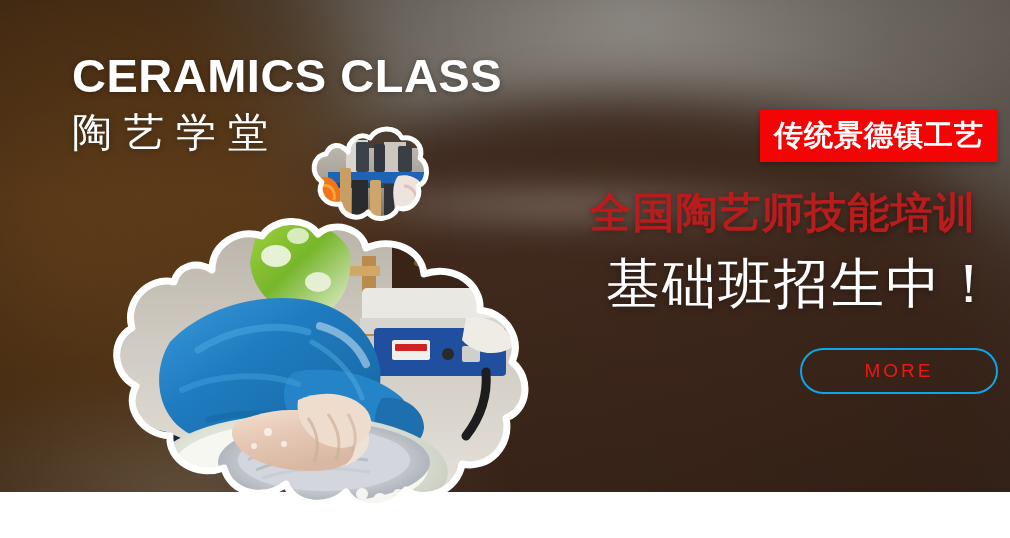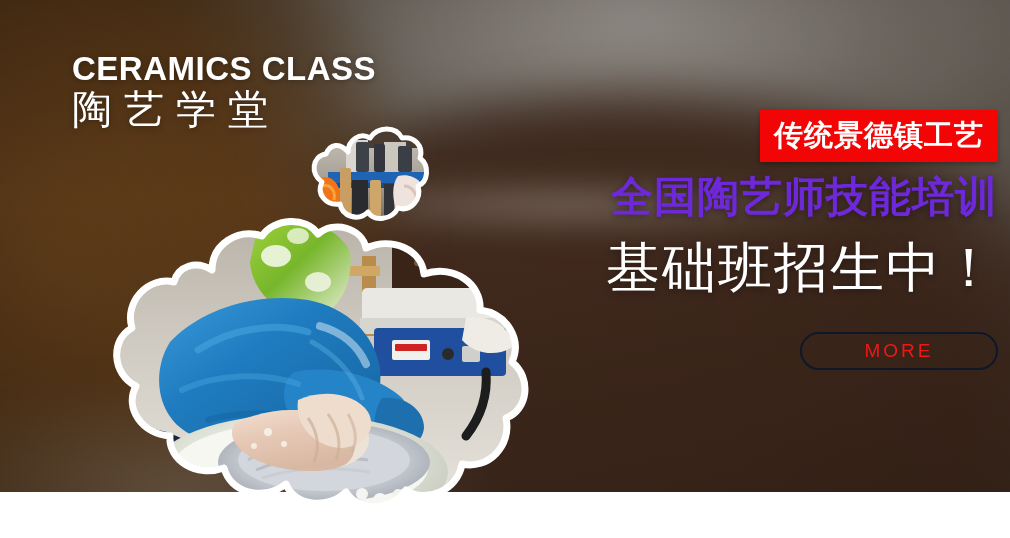--- a/index.html
+++ b/index.html
@@ -76,29 +76,30 @@
   }
 
   
   .headline {
     position: absolute;
     left: 72px;
     top: 52px;
     z-index: 20;
   }
   .title-en {
-    font-size: 33px;
+    font-size: 47px;
     font-weight: bold;
     color: #ffffff;
     letter-spacing: 0.5px;
     line-height: 1.04;
     white-space: nowrap;
     text-shadow: 0 1px 6px rgba(0,0,0,0.32);
   }
   .title-cn {
+    margin-top: 8px;
     font-size: 40px;
     font-weight: 400;
     color: #ffffff;
     letter-spacing: 12px;
     line-height: 1.18;
     white-space: nowrap;
     text-shadow: 0 1px 6px rgba(0,0,0,0.32);
   }
 
   
@@ -116,48 +117,49 @@
     color: #ffffff;
     font-size: 29px;
     font-weight: bold;
     letter-spacing: 1px;
     line-height: 1;
     padding: 11px 14px 12px 14px;
     white-space: nowrap;
     box-shadow: 0 2px 5px rgba(0,0,0,0.30);
   }
   .head-1 {
-    margin-top: 12px;
+    margin-top: 28px;
     font-size: 42px;
     font-weight: bold;
-    color: #6d28d9;
+    color: #b91c1c;
     letter-spacing: 1px;
     line-height: 1.1;
     white-space: nowrap;
     text-shadow: 0 2px 7px rgba(0,0,0,0.40);
+    text-align: center;
   }
   .head-2 {
     margin-top: 18px;
     font-size: 54px;
     font-weight: 400;
     color: #ffffff;
     letter-spacing: 2px;
     line-height: 1.1;
     white-space: nowrap;
     text-shadow: 0 2px 7px rgba(0,0,0,0.40);
   }
   .more-row {
     margin-top: 34px;
     display: flex;
     justify-content: flex-end;
   }
   .more-btn {
     width: 198px;
-    height: 38px;
-    border: 2px solid #0f172a;
+    height: 46px;
+    border: 2px solid #0ea5e9;
     border-radius: 27px;
     background: transparent;
     color: #f01717;
     font-size: 19px;
     letter-spacing: 3px;
     font-weight: 400;
     display: flex;
     align-items: center;
     justify-content: center;
     cursor: pointer;

